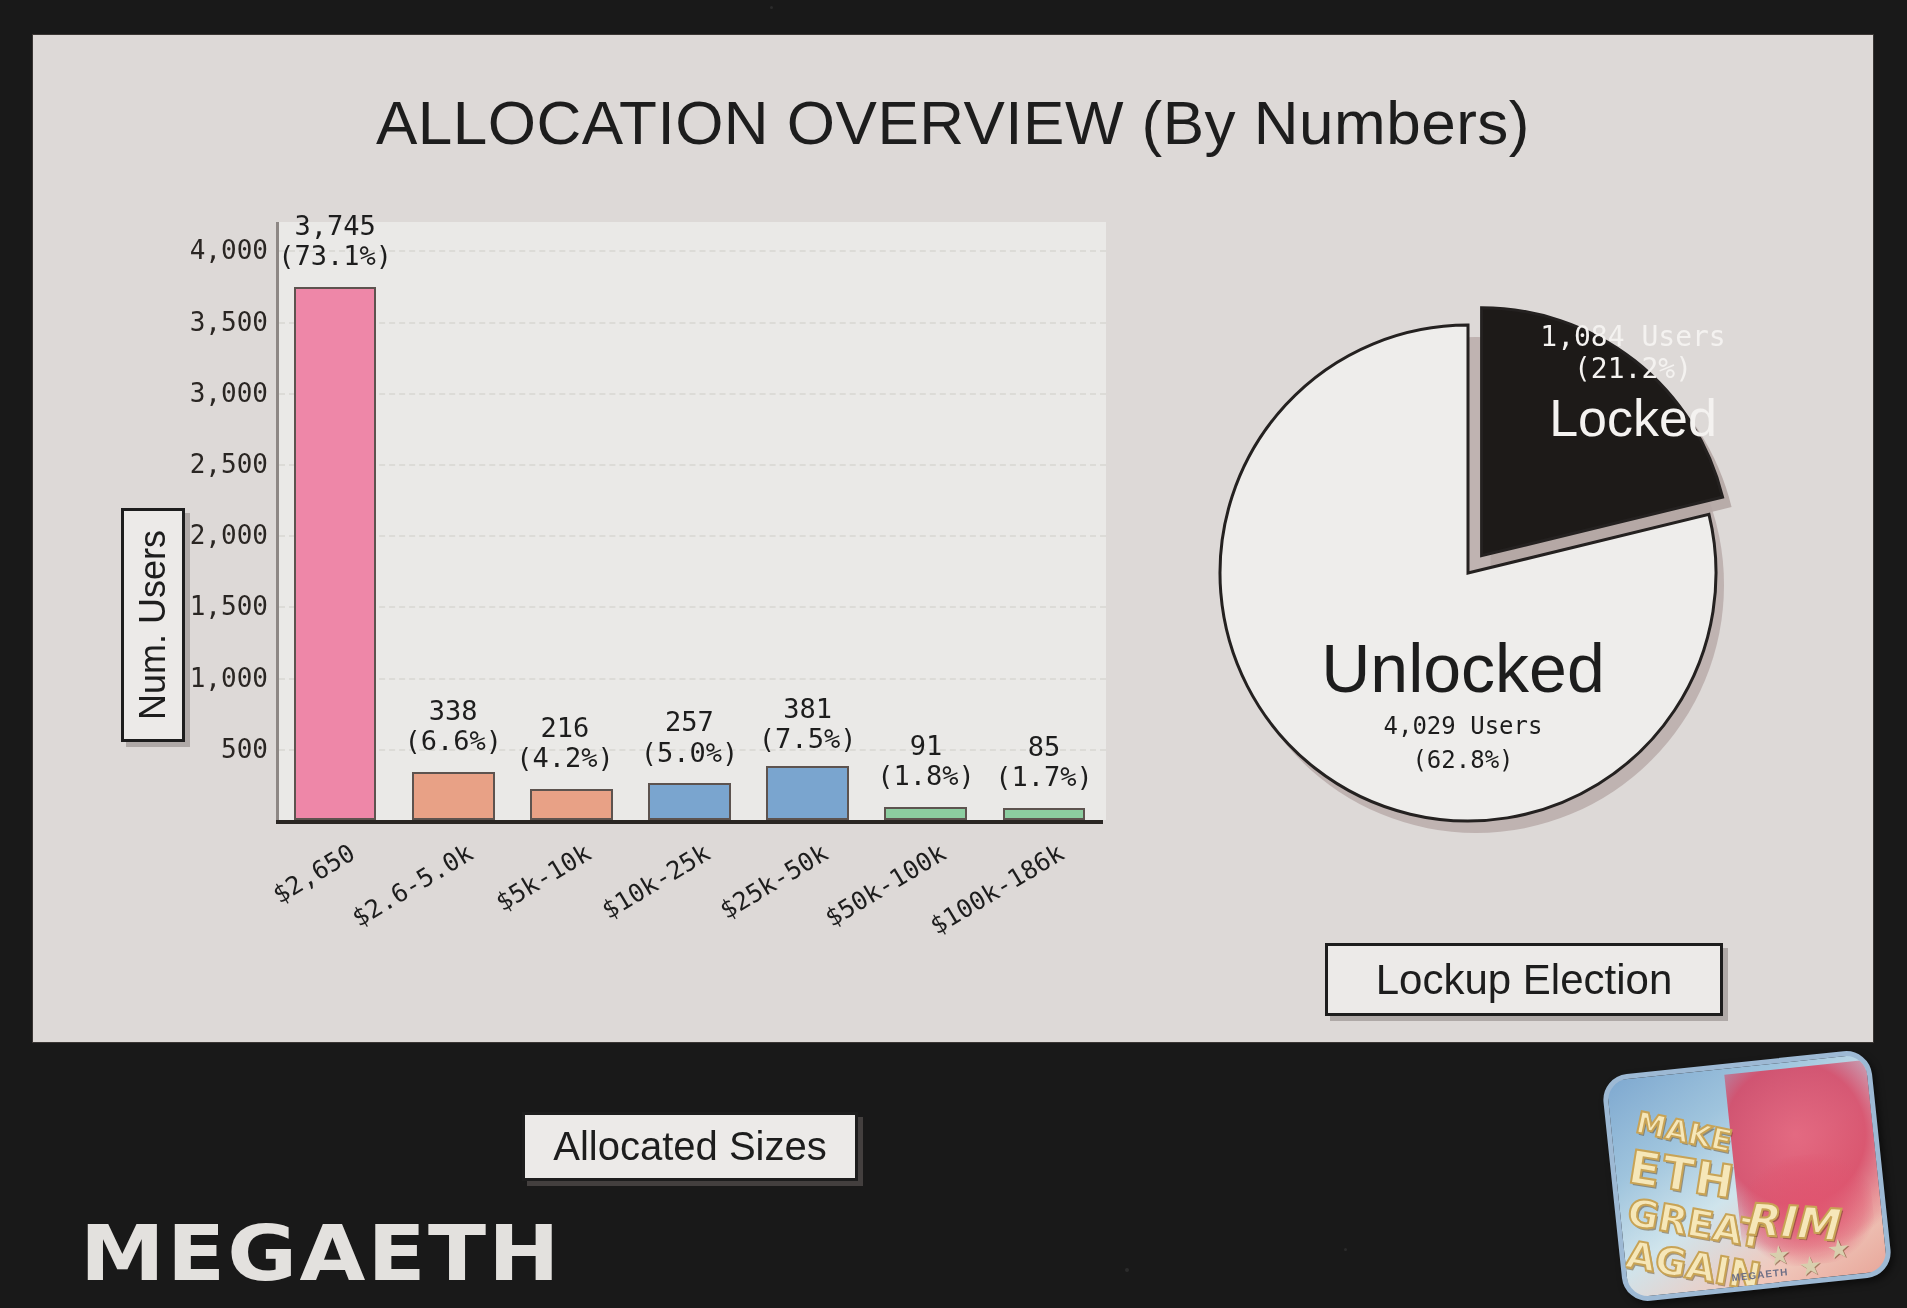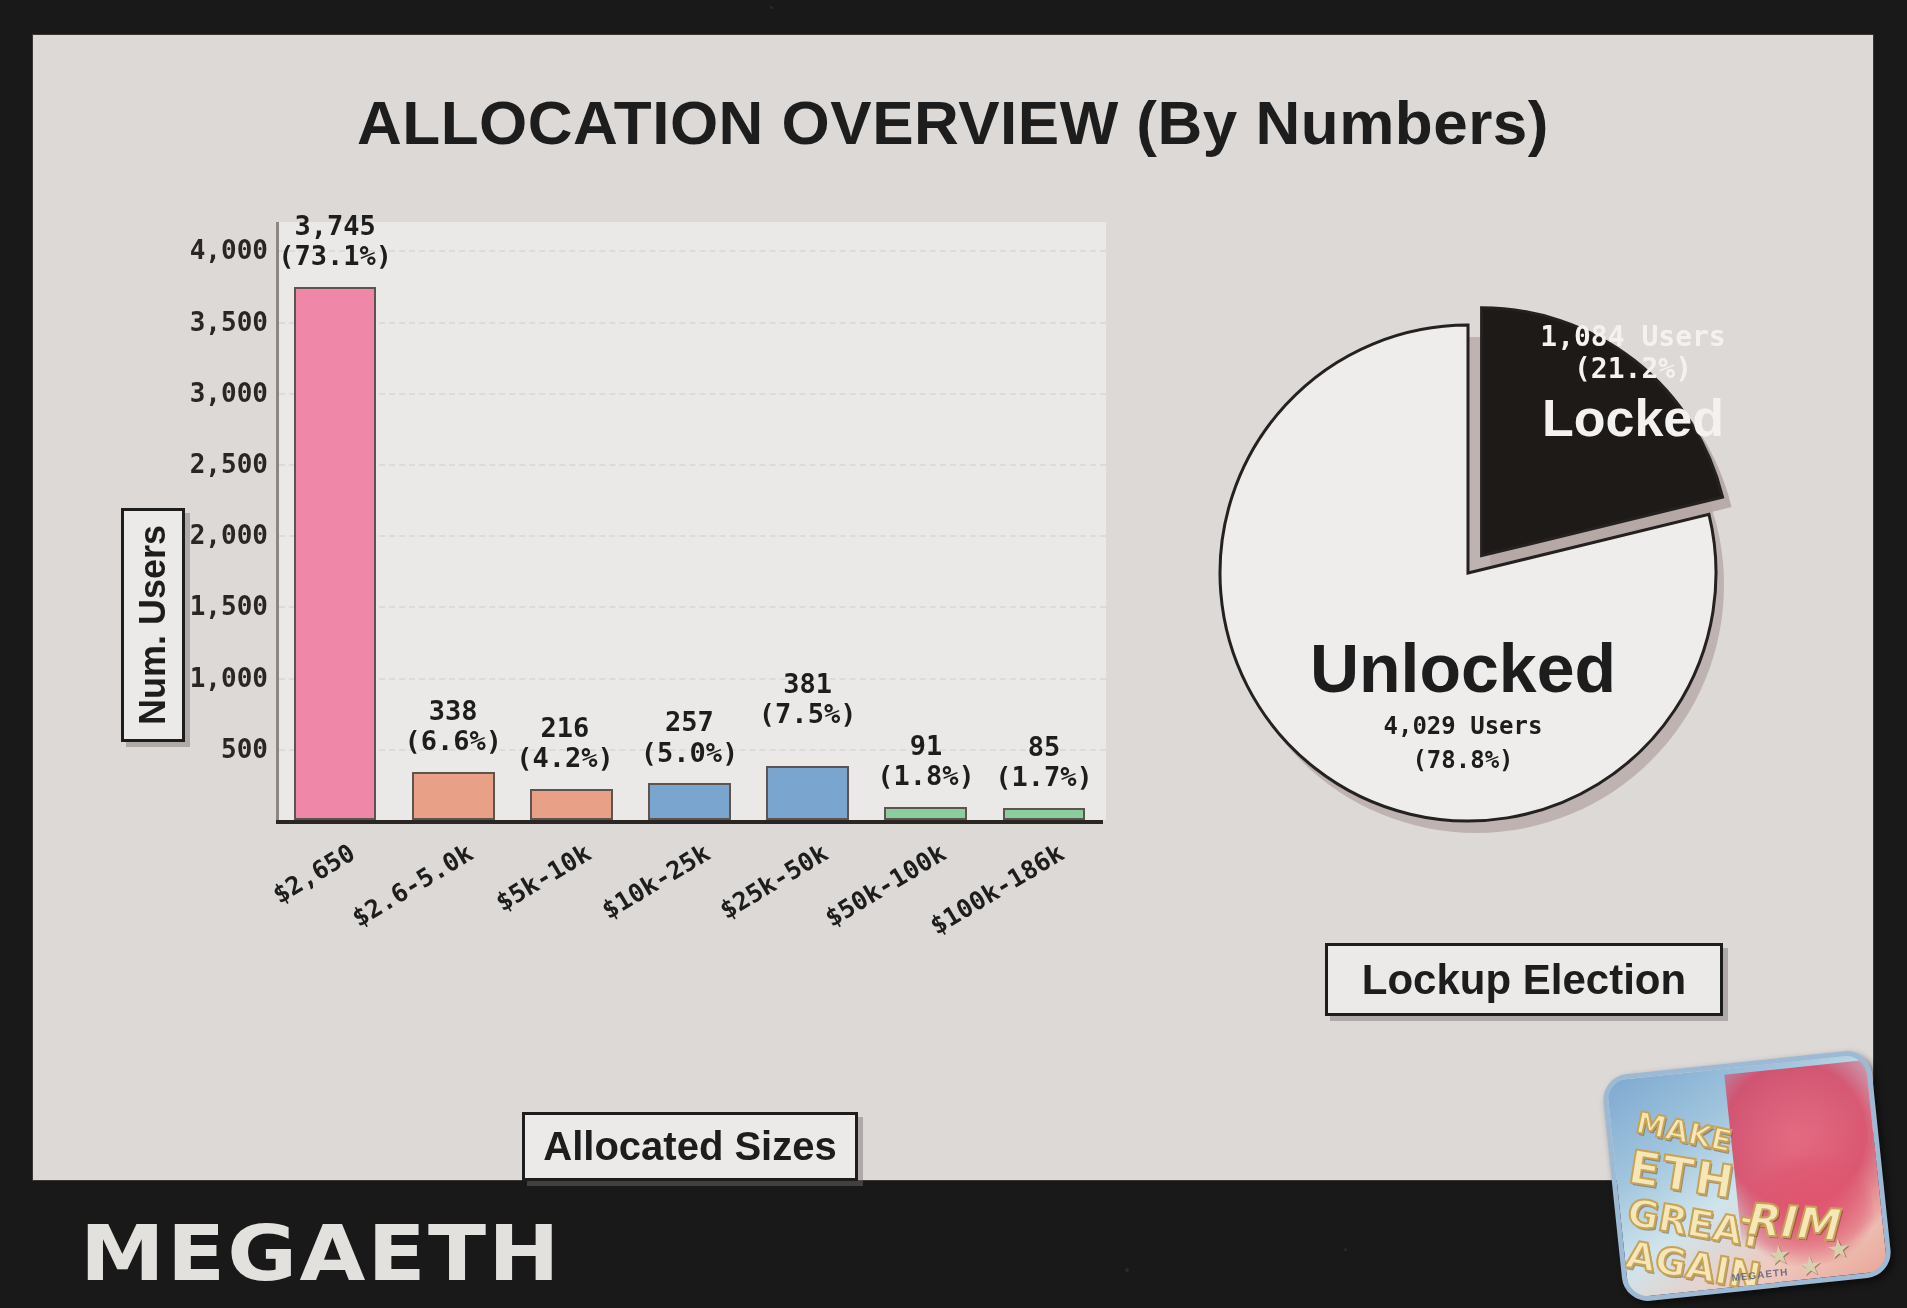--- a/index.html
+++ b/index.html
@@ -6,22 +6,22 @@
   body{width:1907px;height:1308px;overflow:hidden;
        font-family:"Liberation Sans",sans-serif;}
 
   
   #frame{position:relative;width:1907px;height:1308px;background:#191919;overflow:hidden;}
 
   
   .speck{position:absolute;background:#3a3a3a;border-radius:50%;opacity:.55;}
 
   
-  #slide{position:absolute;left:33px;top:35px;width:1840px;height:1145px;
-         background:#ddd9d7;box-shadow:0 0 0 1px #3a3634;font-weight:bold;}
+  #slide{position:absolute;left:33px;top:35px;width:1840px;height:1007px;
+         background:#ddd9d7;box-shadow:0 0 0 1px #3a3634;}
 
   
   #title{position:absolute;left:0;top:52px;width:100%;text-align:center;
          font-size:62px;letter-spacing:.5px;color:#1d1d1d;white-space:nowrap;
          font-family:"Liberation Sans",sans-serif;}
 
   
   #barchart{position:absolute;left:210px;top:187px;width:860px;height:625px;}
   #plotarea{position:absolute;left:33px;top:0px;width:827px;height:598px;
             background:#eae9e7;border-left:3px solid #8d8784;}
@@ -146,21 +146,21 @@
           <div class="barlabel" style="left: 232px; width: 180px; top: 491.246px;">
             <div>216</div>
             <div>(4.2%)</div>
           </div>
           <div class="bar" title="$10k-25k: 257" style="left: 405.15px; width: 82.7px; height: 36.5919px; bottom: 0px; top: 561.408px; background: rgb(122, 165, 207); border-color: rgb(93, 83, 79);"></div>
           <div class="barlabel" style="left: 356.5px; width: 180px; top: 485.408px;">
             <div>257</div>
             <div>(5.0%)</div>
           </div>
           <div class="bar" title="$25k-50k: 381" style="left: 523.293px; width: 82.7px; height: 54.2471px; bottom: 0px; top: 543.753px; background: rgb(122, 165, 207); border-color: rgb(93, 83, 79);"></div>
-          <div class="barlabel" style="left: 474.643px; width: 180px; top: 447px;">
+          <div class="barlabel" style="left: 474.643px; width: 180px; top: 472px;">
             <div>381</div>
             <div>(7.5%)</div>
           </div>
           <div class="bar" title="$50k-100k: 91" style="left: 641.436px; width: 82.7px; height: 12.9567px; bottom: 0px; top: 585.043px; background: rgb(140, 205, 160); border-color: rgb(93, 83, 79);"></div>
           <div class="barlabel" style="left: 593px; width: 180px; top: 509.043px;">
             <div>91</div>
             <div>(1.8%)</div>
           </div>
           <div class="bar" title="$100k-186k: 85" style="left: 759.579px; width: 82.7px; height: 12.1024px; bottom: 0px; top: 585.898px; background: rgb(140, 205, 160); border-color: rgb(93, 83, 79);"></div>
           <div class="barlabel" style="left: 710.929px; width: 180px; top: 509.898px;">
@@ -200,21 +200,21 @@
 
       <div class="pietext" id="lockedtxt">
         <div class="mono">1,084 Users</div>
         <div class="mono">(21.2%)</div>
         <div class="big">Locked</div>
       </div>
 
       <div class="pietext" id="unlockedtxt">
         <div class="big">Unlocked</div>
         <div class="mono">4,029 Users</div>
-        <div class="mono">(78.8%)</div>
+        <div class="mono">(62.8%)</div>
       </div>
     </div>
 
     <div class="boxlabel" id="pielabelbox">
       <span>Lockup Election</span>
     </div>
 
   </div>
 
   <div id="megaeth">MEGAETH</div>

